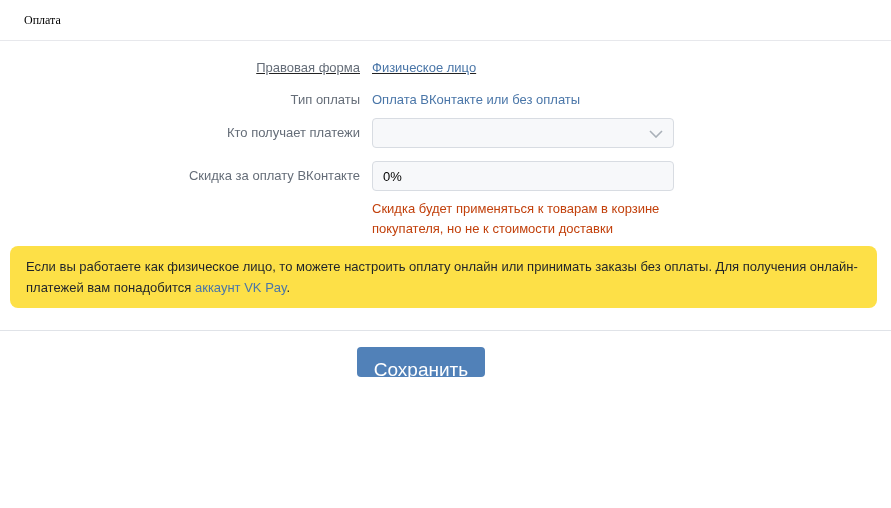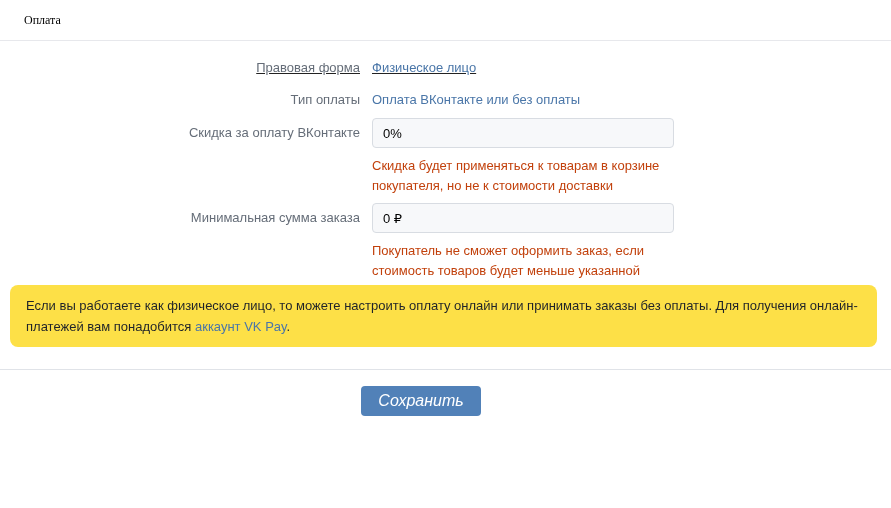--- a/index.html
+++ b/index.html
@@ -97,26 +97,25 @@
     padding: 16px 49px 0 0;
     text-align: center;
   }
   .save-button {
     display: inline-block;
     background: #5181b8;
     color: #ffffff;
     border: none;
     border-radius: 4px;
     height: 30px;
-    padding: 0 17px;
+    padding: 8px 17px;
     font-family: "Liberation Sans", "DejaVu Sans", sans-serif;
-    font-size: 16px;
+    font-size: 19px;
     line-height: 30px;
     cursor: pointer;
-    font-style: italic;
   }
 </style>
 </head>
 <body>
 
 <div class="page-header">
   <div class="page-title">Оплата</div>
 </div>
 
 <div class="content">
@@ -129,36 +128,41 @@
     </div>
   </div>
 
   <div class="frow r3">
     <div class="flabel">Тип оплаты</div>
     <div class="fcontrol">
       <a class="value-link">Оплата ВКонтакте или без оплаты</a>
     </div>
   </div>
 
+  <div class="frow r-select">
+    <div class="flabel label-mid">Кто получает платежи</div>
+    <div class="fcontrol">
+      <div class="select-box">
+        <span class="chevron">
+          <svg width="14" height="8" viewBox="0 0 14 8">
+            <polyline points="1,1 7,7 13,1" fill="none" stroke="#a9b0b8" stroke-width="1.6"></polyline>
+          </svg>
+        </span>
+      </div>
+    </div>
+  </div>
 
   <div class="frow r-input1">
     <div class="flabel label-mid">Скидка за оплату ВКонтакте</div>
     <div class="fcontrol">
       <input type="text" class="text-input" value="0%" style="">
       <div class="hint">Скидка будет применяться к товарам в корзине покупателя, но не к стоимости доставки</div>
     </div>
   </div>
 
-  <div class="frow">
-    <div class="flabel label-mid">Минимальная сумма заказа</div>
-    <div class="fcontrol">
-      <input type="text" class="text-input" value="0 ₽" style="">
-      <div class="hint">Покупатель не сможет оформить заказ, если стоимость товаров будет меньше указанной</div>
-    </div>
-  </div>
 
   <div class="info-box"><span>Если вы работаете как физическое лицо, то можете настроить оплату онлайн или принимать заказы без оплаты. Для получения онлайн-платежей вам понадобится </span><a class="inline-link">аккаунт VK Pay</a><span>.</span></div>
 
   <div class="divider"></div>
 
   <div class="footer">
     <button class="save-button">Сохранить</button>
   </div>
 
 </div>

